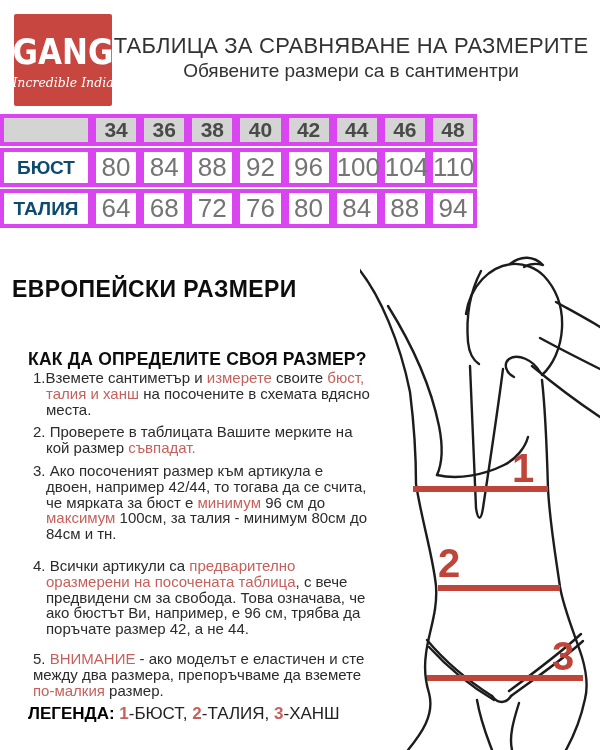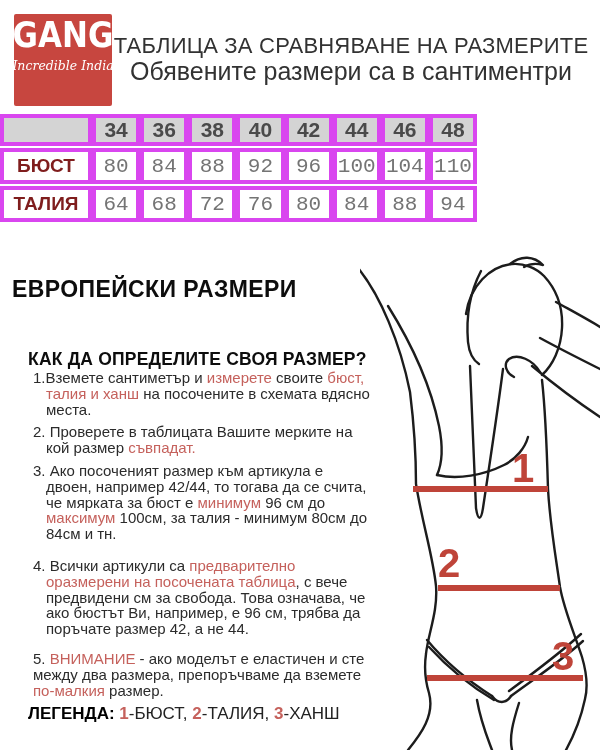--- a/index.html
+++ b/index.html
@@ -10,48 +10,48 @@
   *{margin:0;padding:0;box-sizing:border-box;}
   html,body{background:#ffffff;}
   .page{
     position:relative;width:600px;height:750px;background:#ffffff;overflow:hidden;
     font-family:"Liberation Sans",sans-serif;color:#2b2b2b;
   }
   
   .logo{
     position:absolute;left:14px;top:14px;width:98px;height:92px;
     background:var(--brand_red,#c7463f);color:#ffffff;border-radius:2px;
-    display:flex;flex-direction:column;align-items:center;
+    display:flex;flex-direction:column;align-items:center;justify-content:center;
   }
   .logo .brand{
     font-family:"DejaVu Sans",sans-serif;font-weight:800;font-size:31px;line-height:32px;
     letter-spacing:0px;transform:scaleY(1.15);margin-top:4px;
   }
   .logo .tagline{
     font-family:"DejaVu Serif",serif;font-style:italic;font-size:12.5px;margin-top:8px;white-space:nowrap;
   }
   .titles{position:absolute;left:112px;top:33px;width:478px;text-align:center;color:#323232;}
   .titles .title{font-size:22px;line-height:26px;font-weight:400;letter-spacing:0.2px;text-align:center;}
-  .titles .subtitle{font-size:25px;line-height:24px;font-weight:400;}
+  .titles .subtitle{font-size:19px;line-height:24px;font-weight:400;}
   
   table.size-table{
     position:absolute;left:0px;top:112px;width:477px;table-layout:fixed;
     border-collapse:separate;border-spacing:0 2px;
   }
   table.size-table col.lab{width:92px;}
   table.size-table th,table.size-table td{
     border:4px solid #d946ef;text-align:center;vertical-align:middle;background:#ffffff;
   }
   table.size-table tr.head th{
     background:#d4d4d4;color:#4a4a4a;font-weight:700;font-size:21px;height:24px;
   }
   table.size-table th.rowlabel{
-    color:#7f1d1d;font-weight:700;font-size:19px;height:20px;
-  }
-  table.size-table td{color:#747474;font-size:21px;height:36px;font-weight:400;font-family:Liberation Mono, monospace;}
+    color:#0c4a6e;font-weight:700;font-size:19px;height:20px;
+  }
+  table.size-table td{color:#747474;font-size:26px;height:36px;font-weight:400;}
   
   .euro-title{
     position:absolute;left:12px;top:276px;font-size:23px;font-weight:700;color:#0d0d0d;letter-spacing:0.4px;
   }
   .howto-title{
     position:absolute;left:28px;top:349px;font-size:17.5px;font-weight:700;color:#0d0d0d;letter-spacing:0.2px;
   }
   
   .instructions{
     position:absolute;left:33px;top:370px;width:338px;font-size:15px;line-height:15.8px;color:#2b2b2b;

